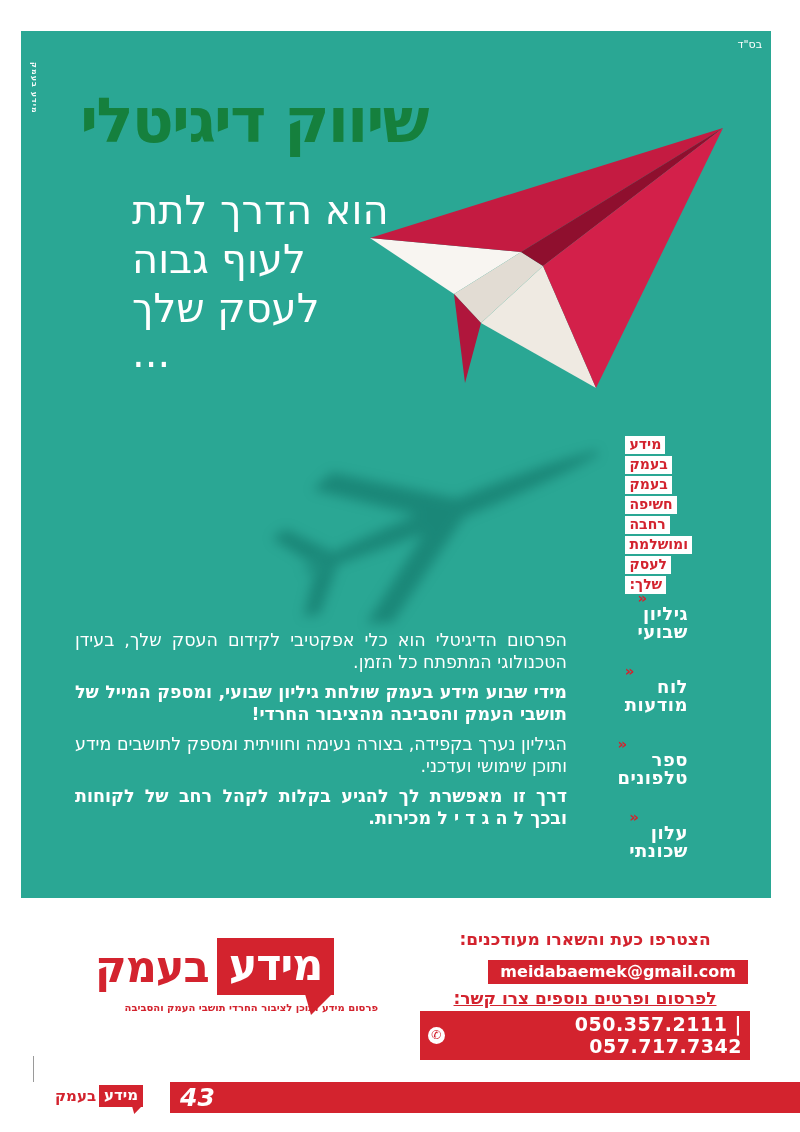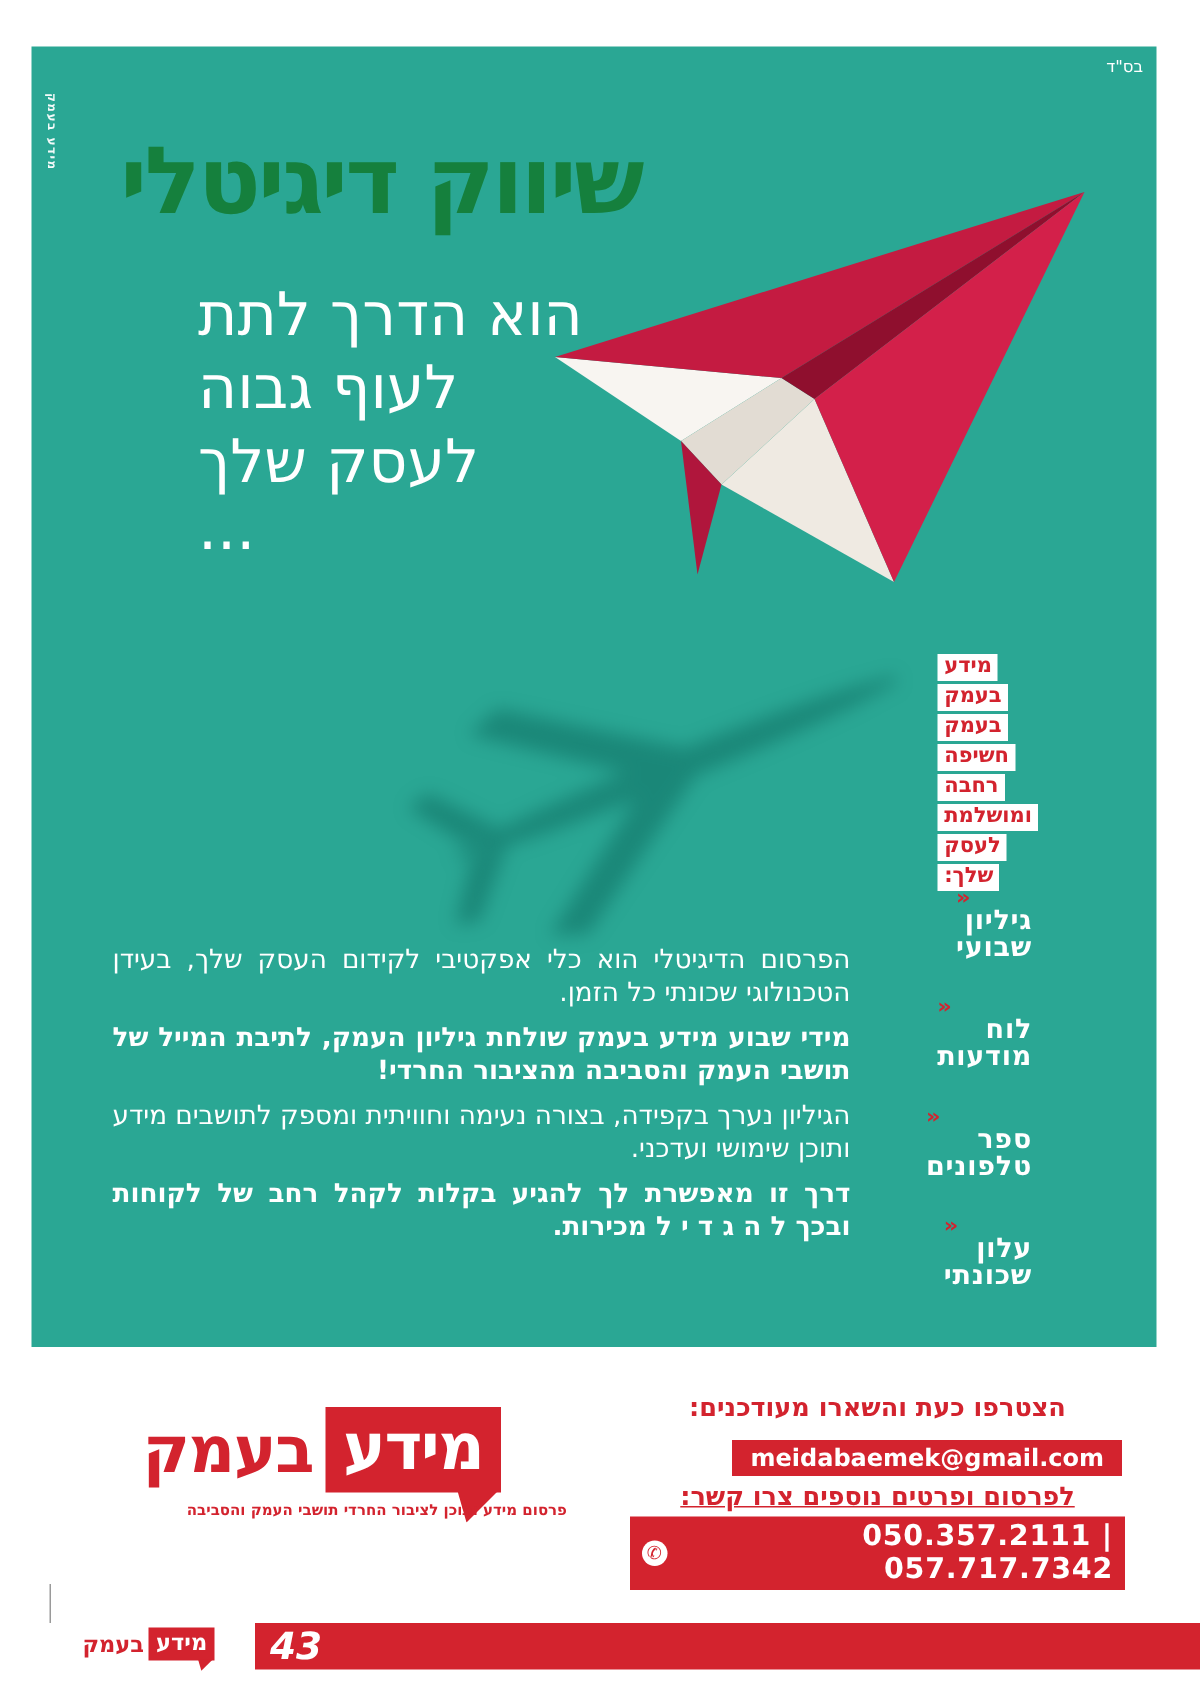--- a/index.html
+++ b/index.html
@@ -144,22 +144,22 @@
       <span class="side-line">טלפונים</span>
     </div>
     <div class="side-item">
       <span class="side-bullet">«</span>
       <span class="side-line">עלון</span>
       <span class="side-line">שכונתי</span>
     </div>
   </div>
 
   <div class="copy">
-    <p>הפרסום הדיגיטלי הוא כלי אפקטיבי לקידום העסק שלך, בעידן הטכנולוגי שכונתי כל הזמן.</p>
-    <p class="bold">מידי שבוע מידע בעמק שולחת גיליון העמק, לתיבת המייל של תושבי העמק והסביבה מהציבור החרדי!</p>
+    <p>הפרסום הדיגיטלי הוא כלי אפקטיבי לקידום העסק שלך, בעידן הטכנולוגי המתפתח כל הזמן.</p>
+    <p class="bold">מידי שבוע מידע בעמק שולחת גיליון שבועי, ומספק המייל של תושבי העמק והסביבה מהציבור החרדי!</p>
     <p>הגיליון נערך בקפידה, בצורה נעימה וחוויתית ומספק לתושבים מידע ותוכן שימושי ועדכני.</p>
     <p class="bold">דרך זו מאפשרת לך להגיע בקלות לקהל רחב של לקוחות ובכך ל ה ג ד י ל מכירות.</p>
   </div>
 
   <div class="brand-logo">
     <span class="logo-boxed">מידע
       <svg class="logo-tail" width="27" height="21" viewBox="0 0 27 21">
           <polygon points="0,0 27,0 6,21" fill="#d3232e"></polygon>
         </svg>
     </span>

